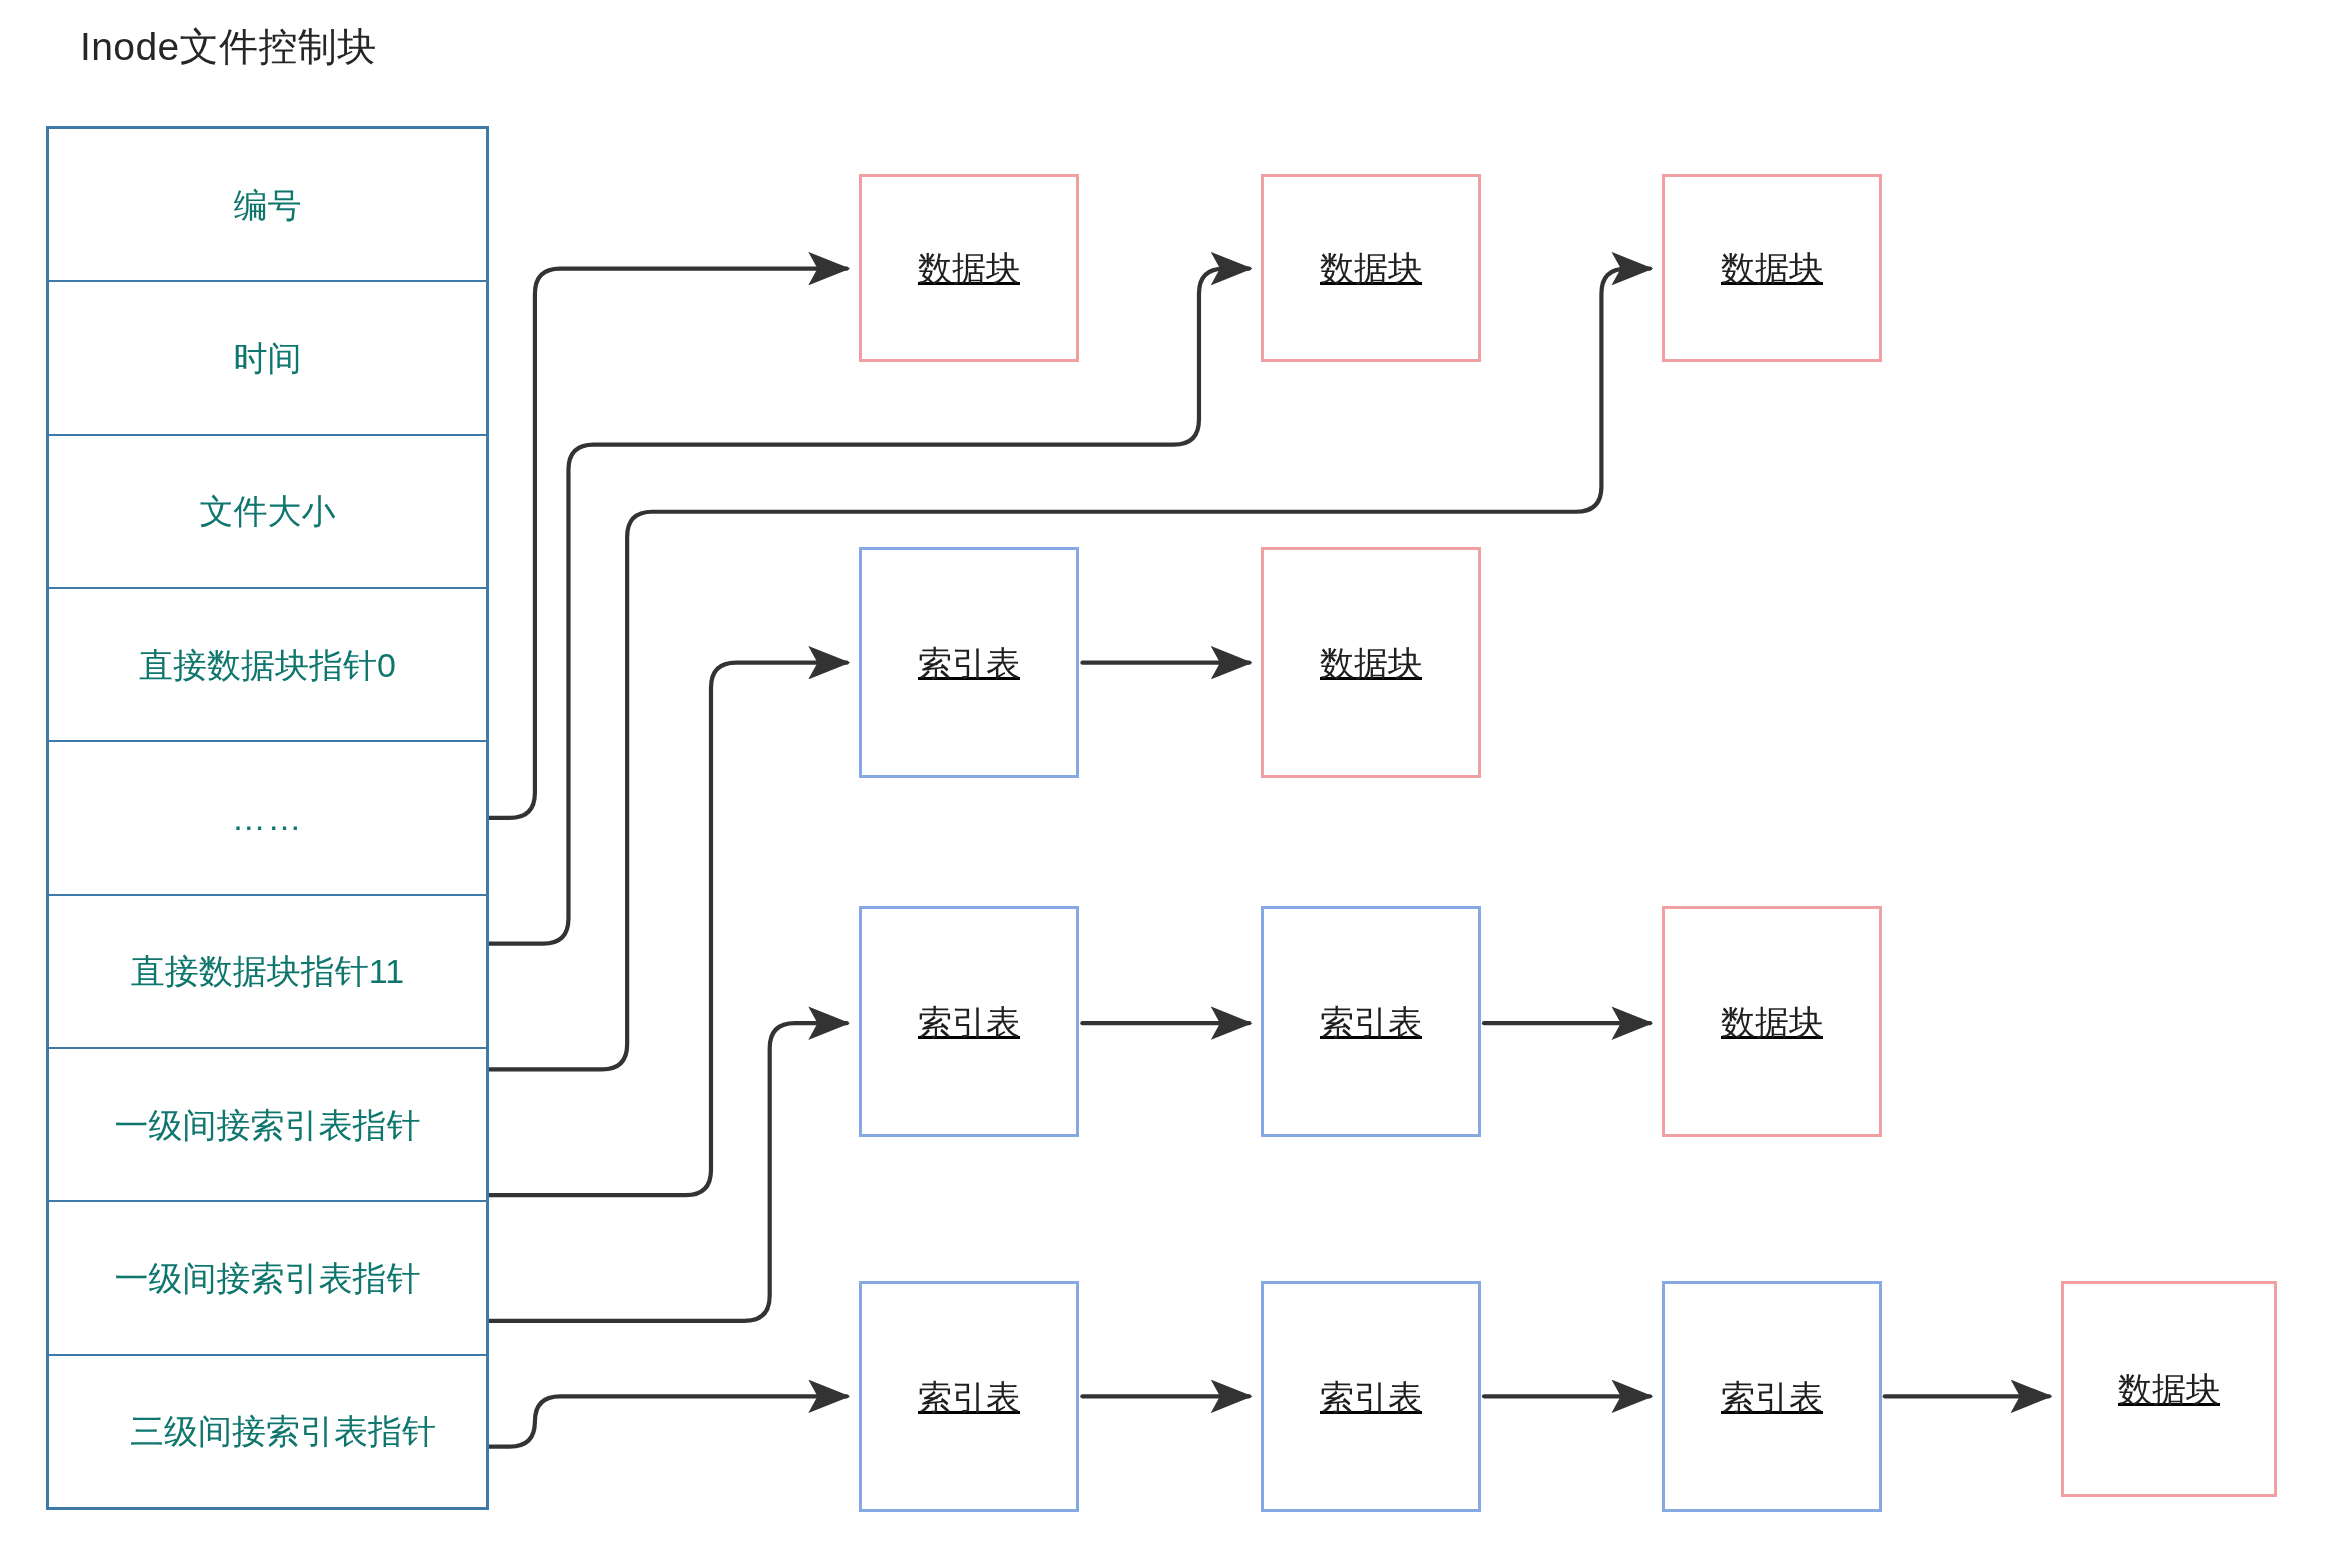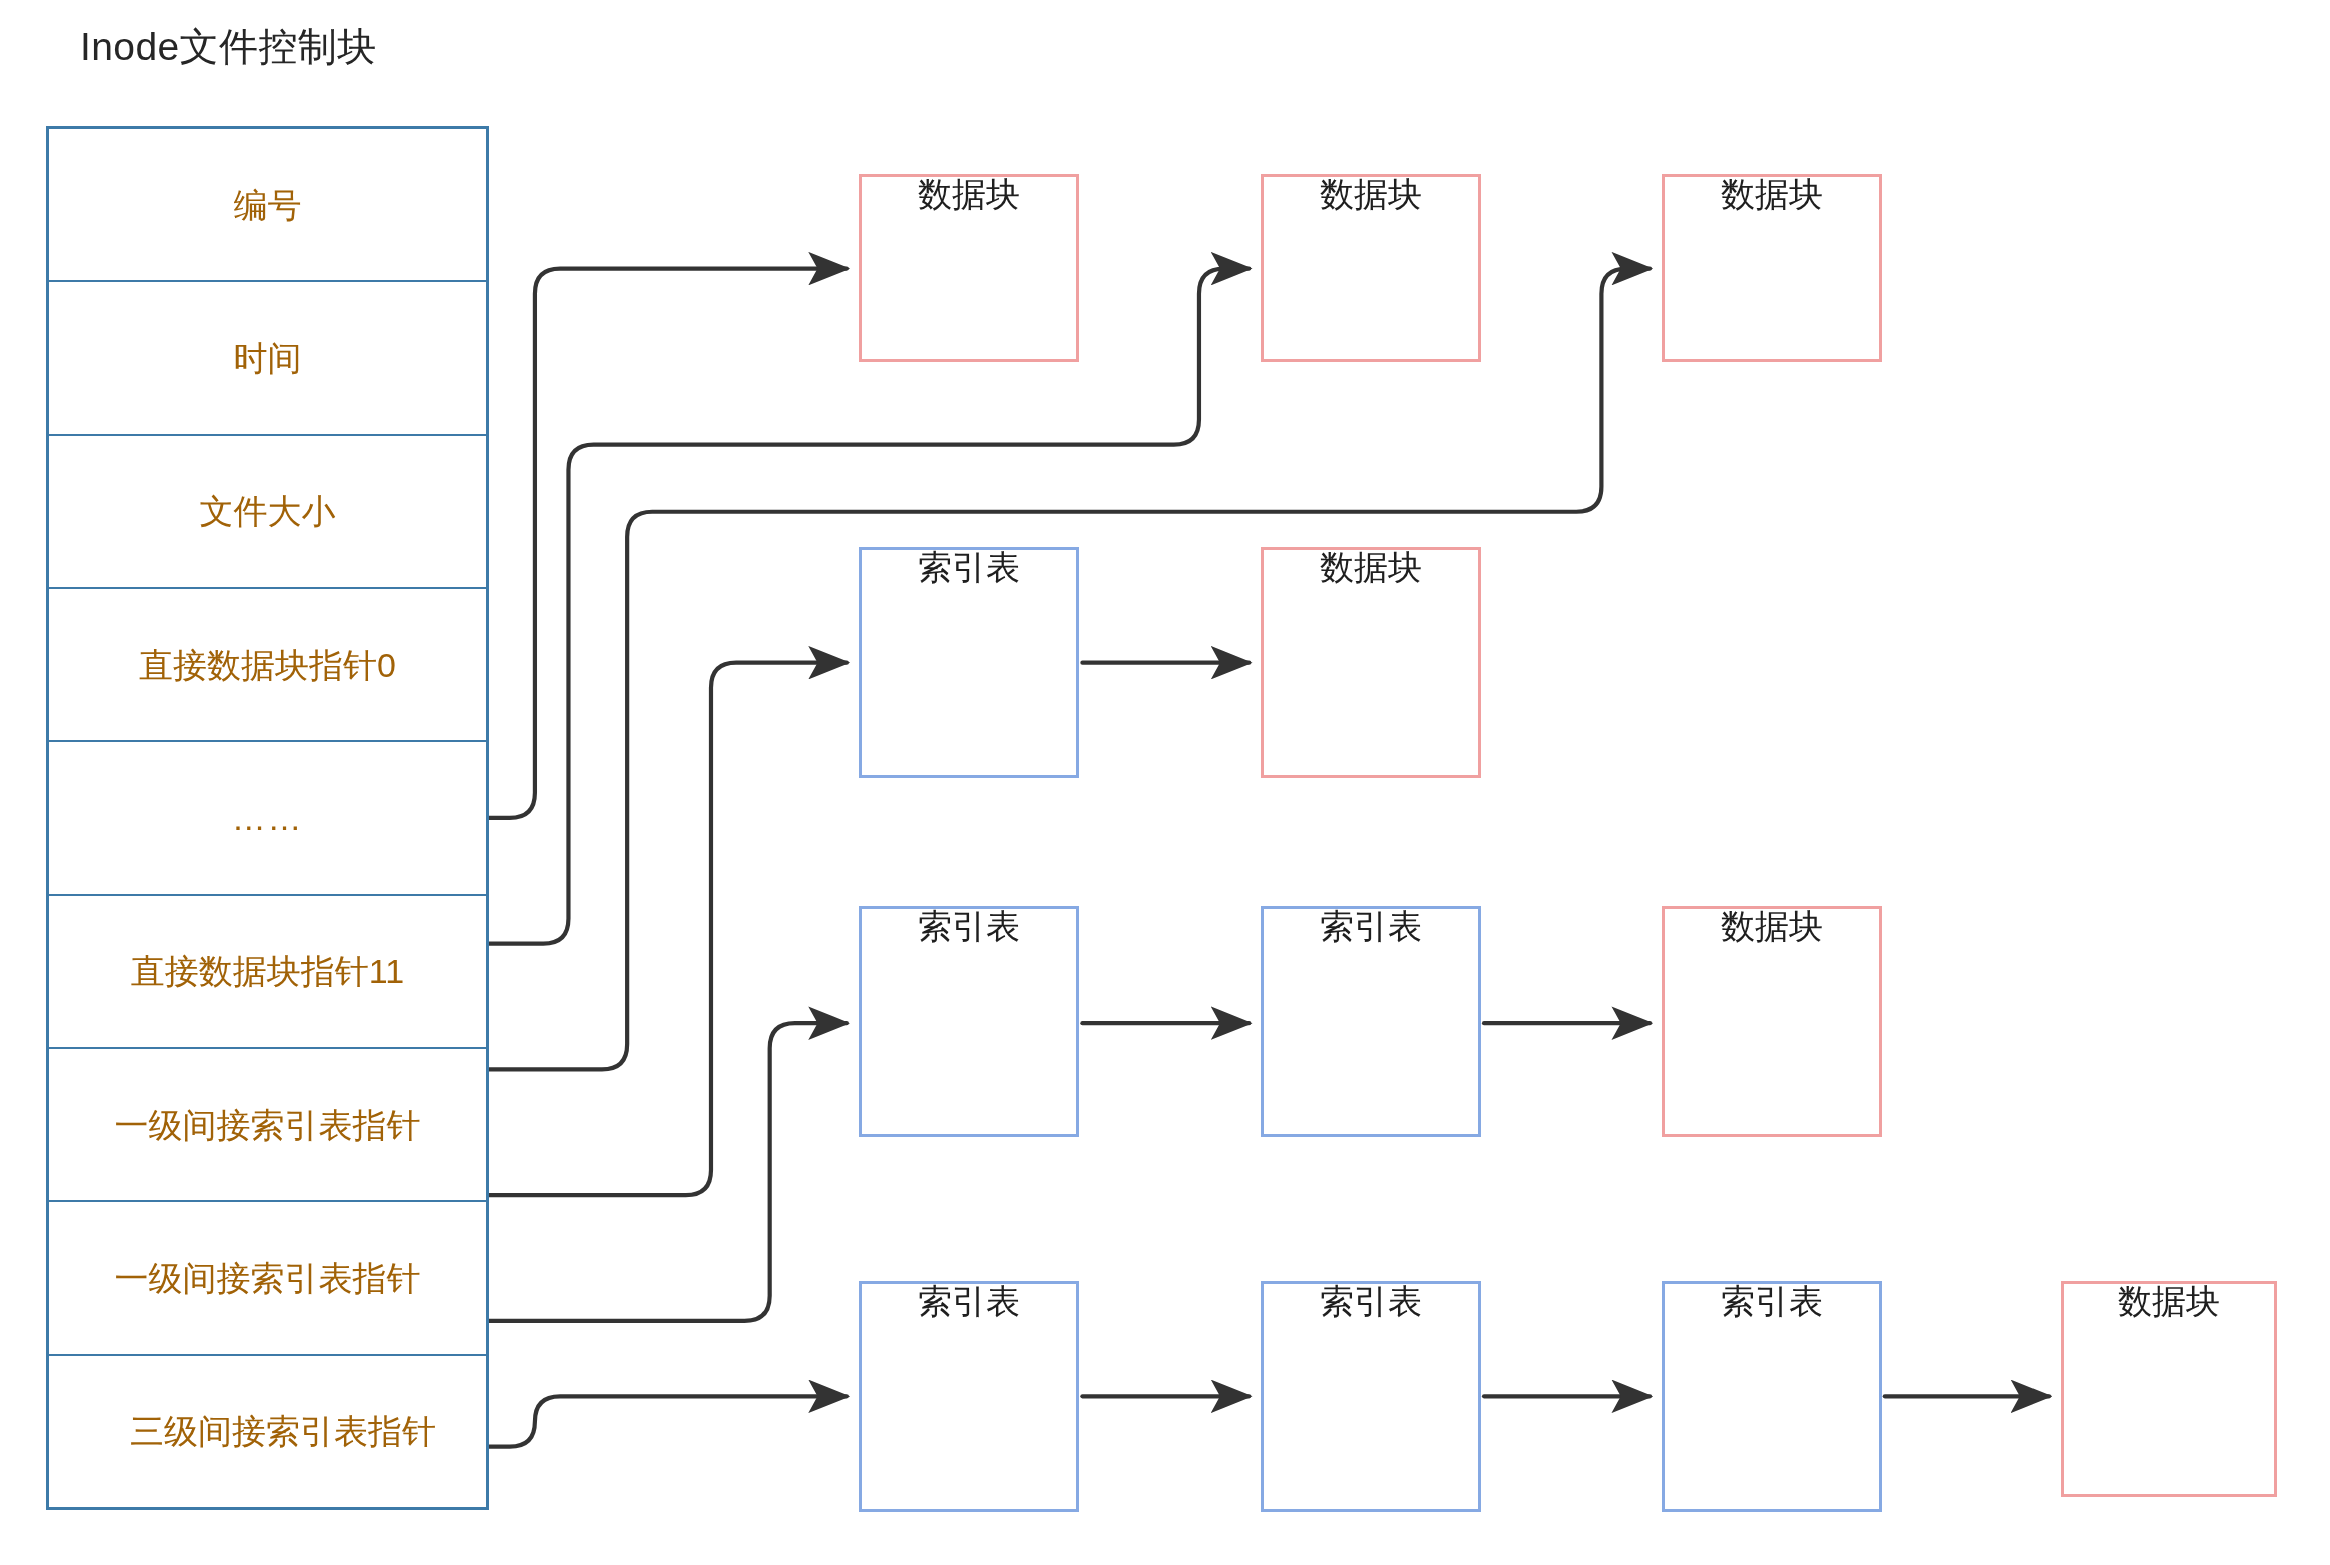--- a/index.html
+++ b/index.html
@@ -58,36 +58,38 @@
     align-items: center;
     justify-content: center;
     background: #ffffff;
   }
   .inode-row:last-child {
     border-bottom: none;
     margin-left: 31px;
   }
   .inode-row span {
     font-size: 34px;
-    color: #a16207;
+    color: #0f766e;
     white-space: nowrap;
     line-height: 1;
   }
   .inode-row.ellipsis span {
     font-size: 34px;
     letter-spacing: 1.7px;
   }
 
   
   .node {
     position: absolute;
     box-sizing: border-box;
     background: #ffffff;
     display: flex;
+    align-items: center;
     justify-content: center;
+    text-decoration: underline;
   }
   .node span {
     font-size: 34px;
     color: #1f1f1f;
     white-space: nowrap;
     line-height: 1;
   }
   .node.data-block {
     border: 3.4px solid #F0A0A0;
   }

